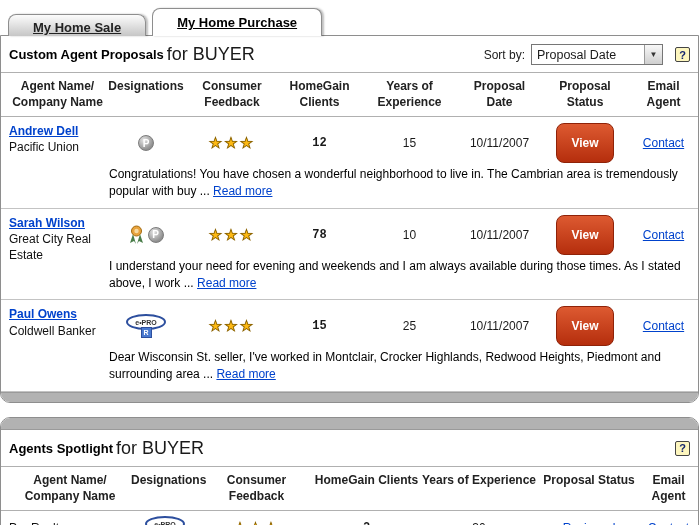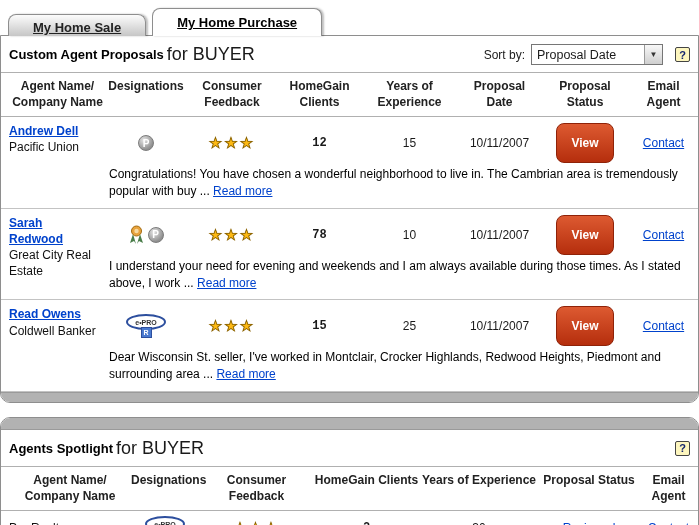--- a/index.html
+++ b/index.html
@@ -231,21 +231,21 @@
         <div class="cell">15</div>
         <div class="cell">10/11/2007</div>
         <div class="cell"><span class="view-btn">View</span></div>
         <div class="cell"><span class="link">Contact</span></div>
       </div>
       <div class="message"><span>Congratulations! You have chosen a wonderful neighborhood to live in. The Cambrian area is tremendously popular with buy ... </span><span class="link">Read more</span></div>
     </div>
 
     <div class="agent-block">
       <div class="name-cell">
-        <span class="agent-link">Sarah Redwood</span>
+        <span class="agent-link">Sarah Wilson</span>
         <div class="company">Great City Real Estate</div>
       </div>
       <div class="row-line">
         <div class="cell desig">
           <svg width="15" height="20" viewBox="0 0 15 20">
             <polygon points="4,9 1,18 5,16 7,19" fill="#4a7d4a"></polygon>
             <polygon points="11,9 14,18 10,16 8,19" fill="#4a7d4a"></polygon>
             <circle cx="7.5" cy="6" r="5" fill="#e8a33d" stroke="#a36a10"></circle>
             <circle cx="7.5" cy="6" r="2.2" fill="#f7d9a0"></circle>
           </svg>
@@ -256,21 +256,21 @@
         <div class="cell">10</div>
         <div class="cell">10/11/2007</div>
         <div class="cell"><span class="view-btn">View</span></div>
         <div class="cell"><span class="link">Contact</span></div>
       </div>
       <div class="message"><span>I understand your need for evening and weekends and I am always available during those times. As I stated above, I work ... </span><span class="link">Read more</span></div>
     </div>
 
     <div class="agent-block">
       <div class="name-cell">
-        <span class="agent-link">Read Owens</span>
+        <span class="agent-link">Paul Owens</span>
         <div class="company">Coldwell Banker</div>
       </div>
       <div class="row-line">
         <div class="cell desig">
           <span class="epro">
             <span class="epro-oval">e•PRO</span>
             <span class="epro-r">R</span>
           </span>
         </div>
         <div class="cell stars">★★★</div>

